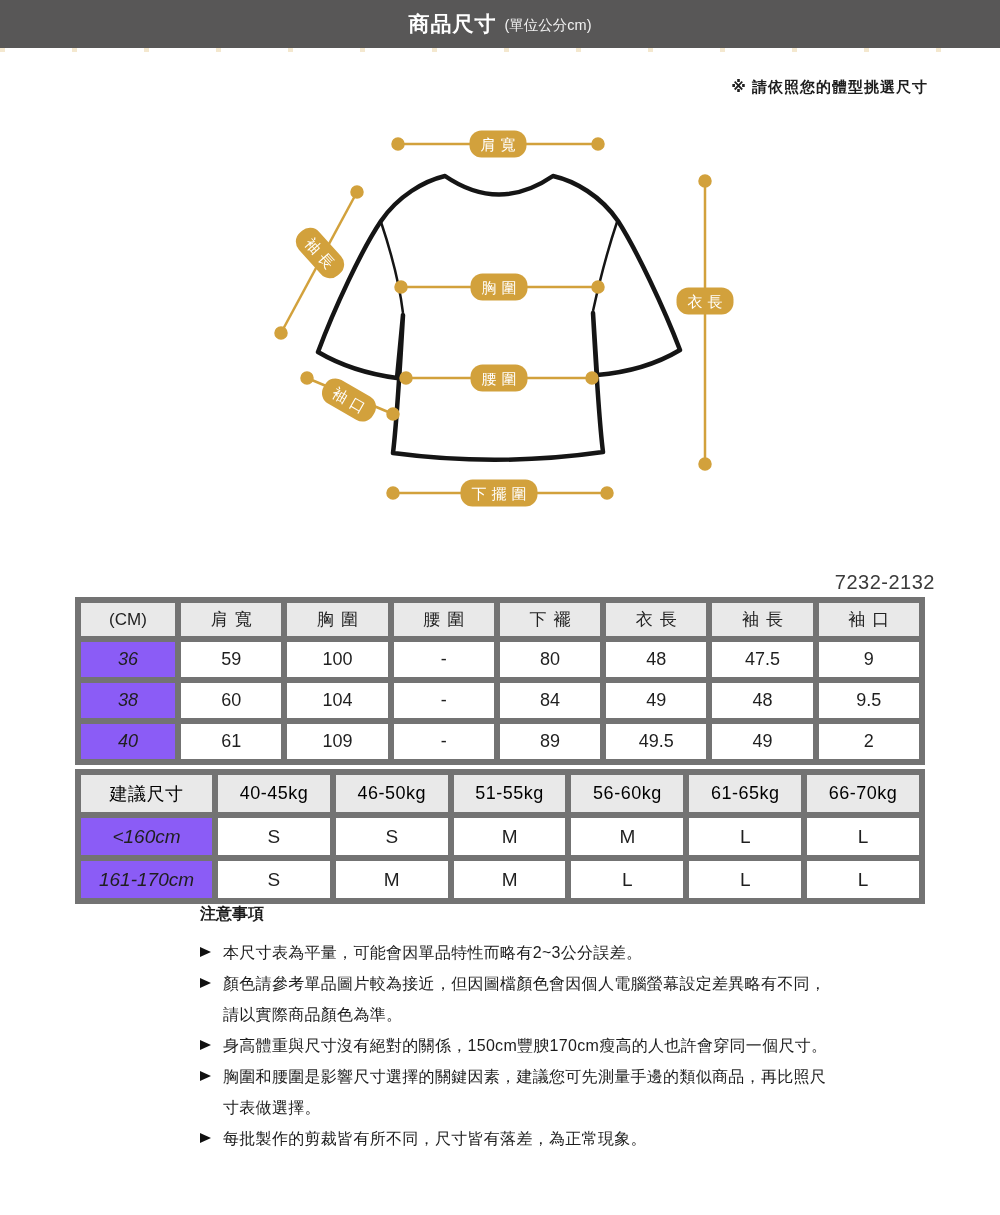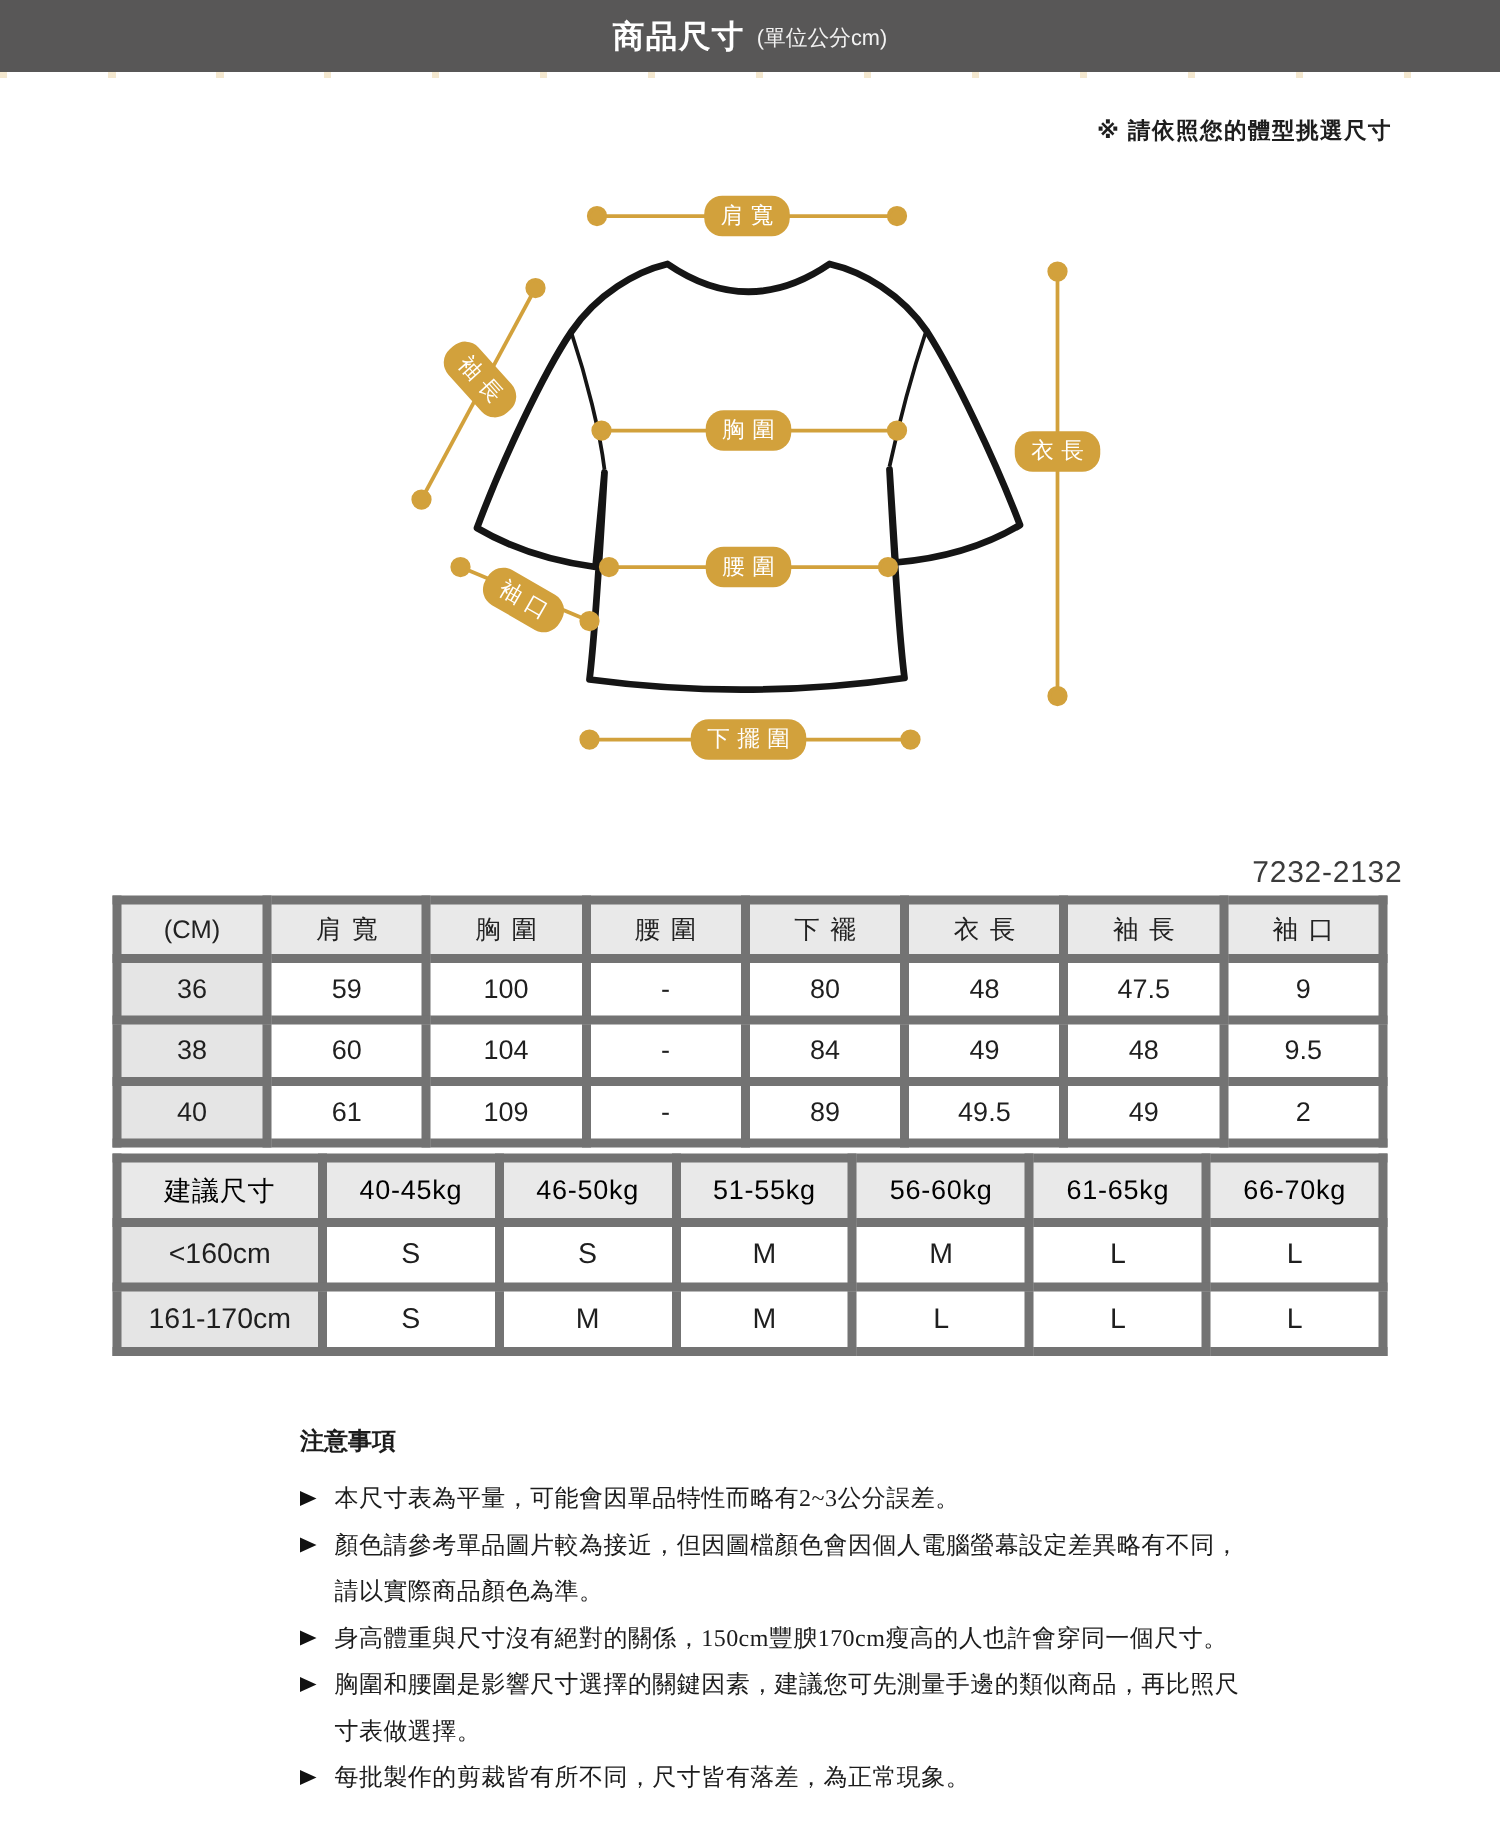--- a/index.html
+++ b/index.html
@@ -38,23 +38,23 @@
   th,td{border:6px solid #737373;text-align:center;vertical-align:middle;padding:0;}
   .t1{top:597px;}
   .t1 th{height:33px;background:#e9e9e9;font-size:17px;font-weight:500;color:#222;}
   .t1 th.sp{letter-spacing:7px;padding-left:7px;}
   .t1 td{height:35px;font-size:18px;color:#1f1f1f;}
   .t1 col.first{width:100px;}
   .t2{top:769px;}
   .t2 th{height:37px;background:#e9e9e9;font-size:18px;font-weight:500;color:#000000;letter-spacing:.5px;}
   .t2 td{height:37px;font-size:19px;color:#1f1f1f;}
   .t2 col.first{width:137px;}
-  td.rowhead{background:#e5e5e5;}
-  
-  .notes{position:absolute;left:200px;top:951px;width:650px;font-family:Liberation Serif, serif;}
+  td.rowhead{background:#8b5cf6;font-style:italic;}
+  
+  .notes{position:absolute;left:200px;top:904px;width:650px;}
   .notes h3{margin:0 0 12px 0;font-size:16px;font-weight:600;color:#1c1c1c;}
   .notes ul{list-style:none;margin:0;padding:0;}
   .notes li{
     position:relative;padding-left:23px;margin:0;width:617px;
     font-size:16px;line-height:31px;color:#1c1c1c;letter-spacing:.3px;
   }
   .arrow{
     position:absolute;left:0;top:10px;width:0;height:0;
     border-left:11px solid #111;border-top:5.5px solid transparent;border-bottom:5.5px solid transparent;
   }

